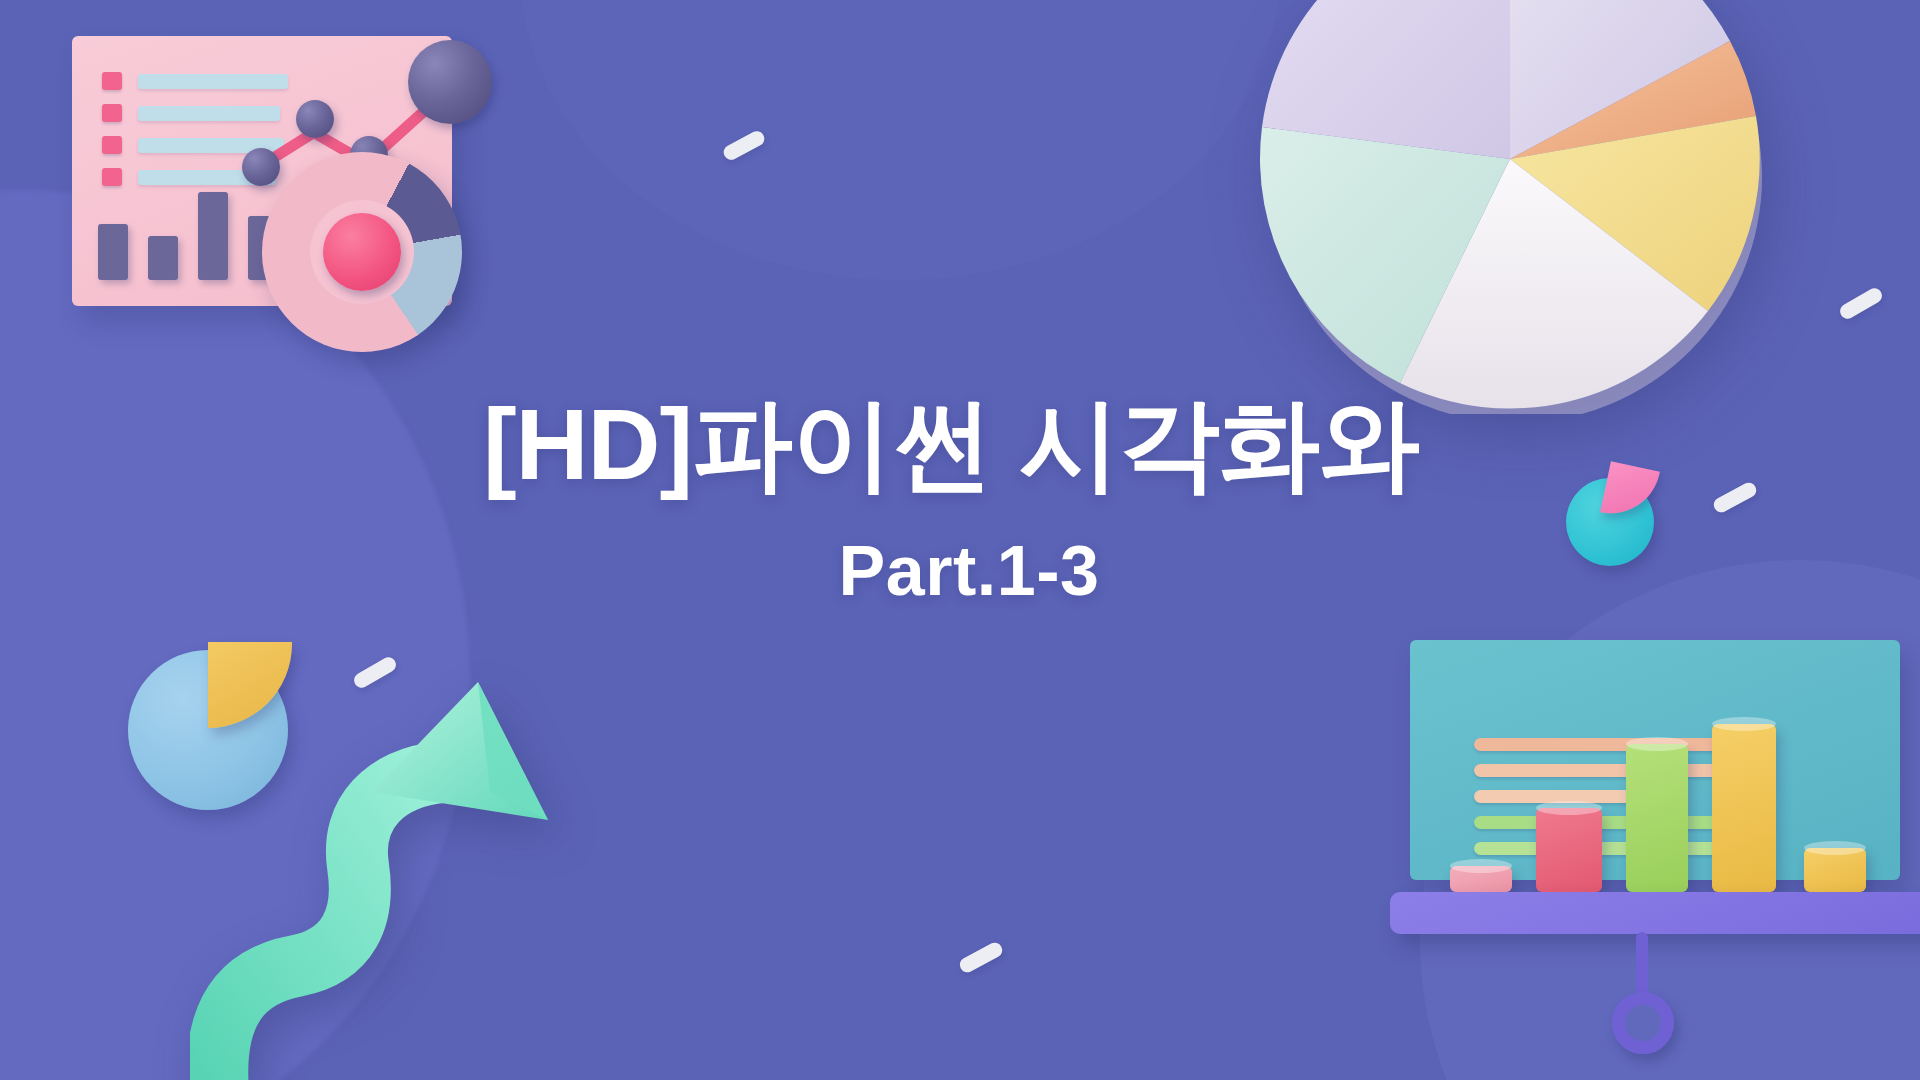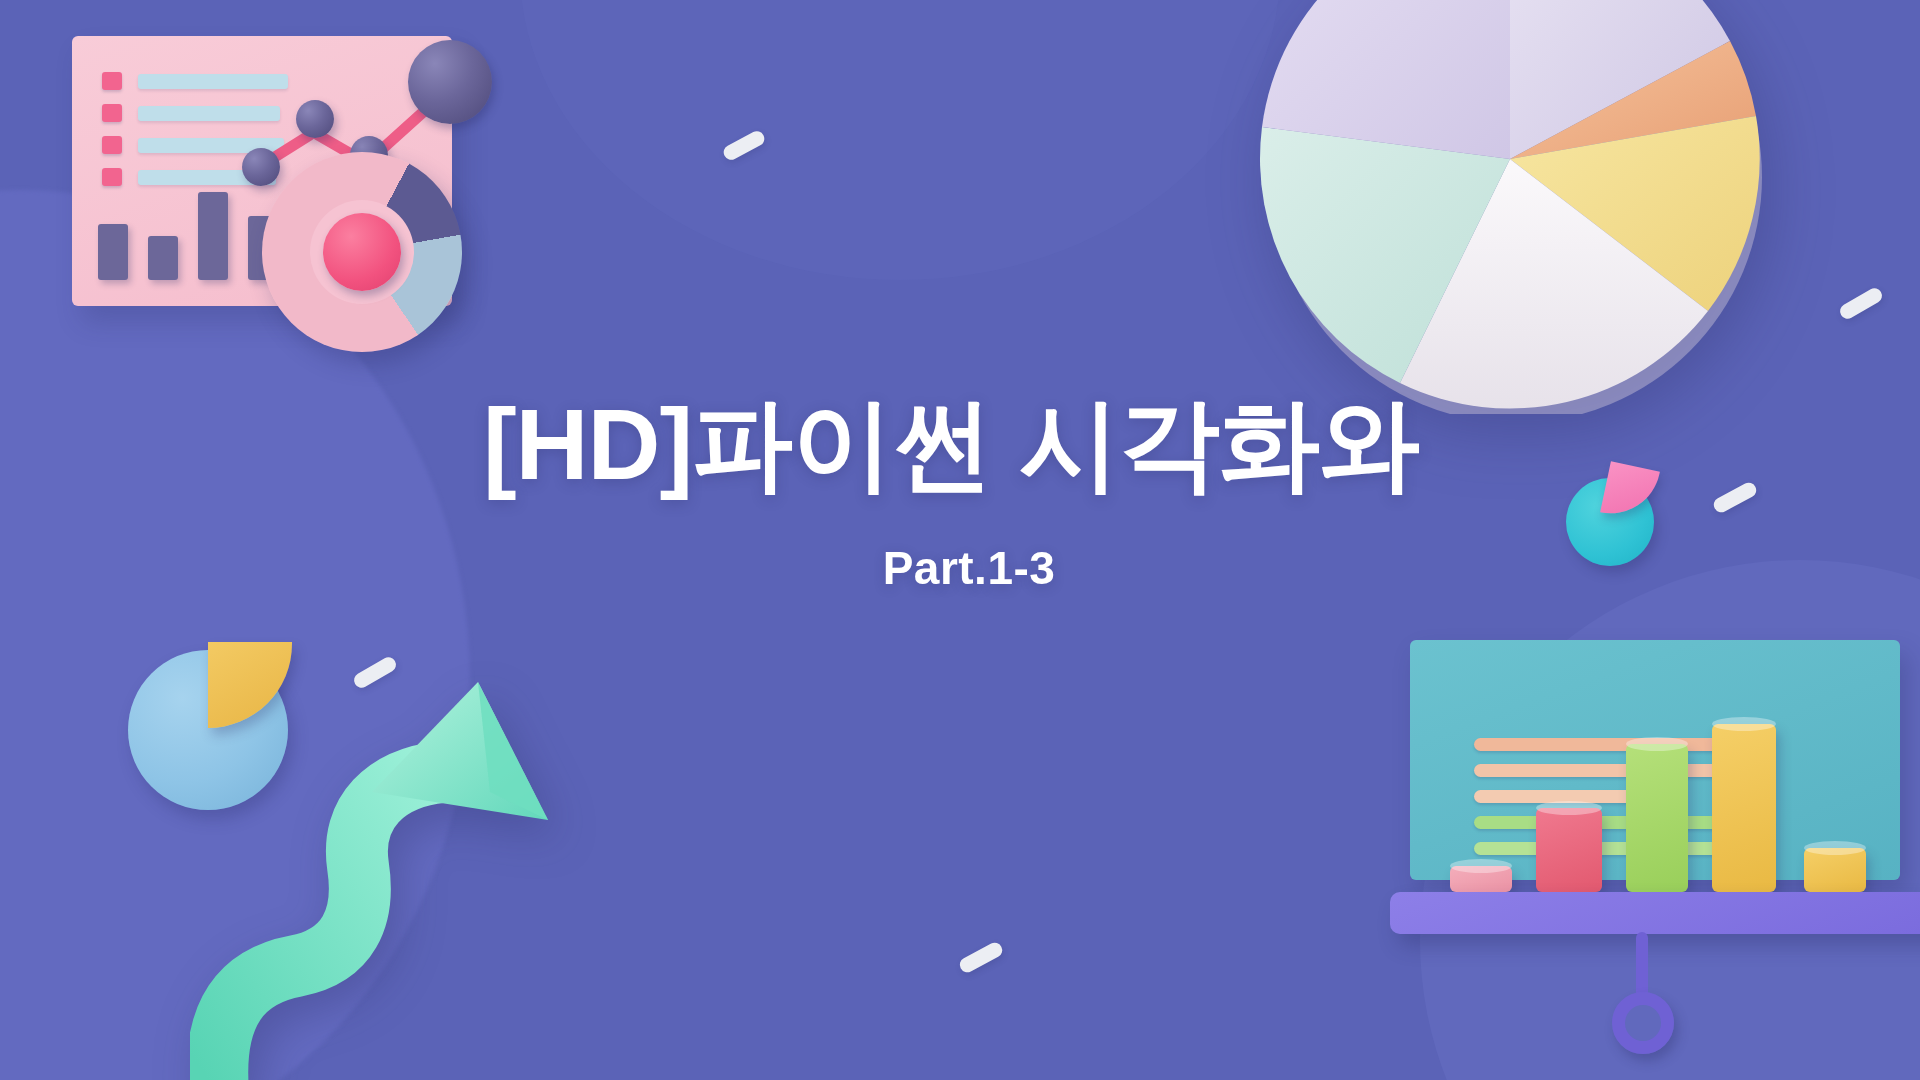--- a/index.html
+++ b/index.html
@@ -19,22 +19,22 @@
   .title-block{
     position:absolute;left:0;right:18px;top:392px;text-align:center;z-index:40;
     color:#ffffff;
   }
   .title-line{
     display:block;
     font-size:101px;line-height:1.04;font-weight:800;letter-spacing:-1px;
     text-shadow:0 3px 14px rgba(40,44,100,.28);
   }
   .subtitle{
-    display:block;margin-top:44px;
-    font-size:46px;font-weight:700;letter-spacing:.5px;
+    display:block;margin-top:34px;
+    font-size:70px;font-weight:700;letter-spacing:.5px;
     text-shadow:0 3px 12px rgba(40,44,100,.25);
     padding-left:36px;
   }
 
   
   .stick{position:absolute;background:#eceef3;border-radius:9px;
          box-shadow:0 3px 6px rgba(40,44,100,.18);z-index:20;}
   .s1{left:722px;top:138px;width:44px;height:15px;transform:rotate(-28deg);}
   .s2{left:1838px;top:296px;width:46px;height:15px;transform:rotate(-30deg);}
   .s3{left:1712px;top:490px;width:46px;height:15px;transform:rotate(-28deg);}

